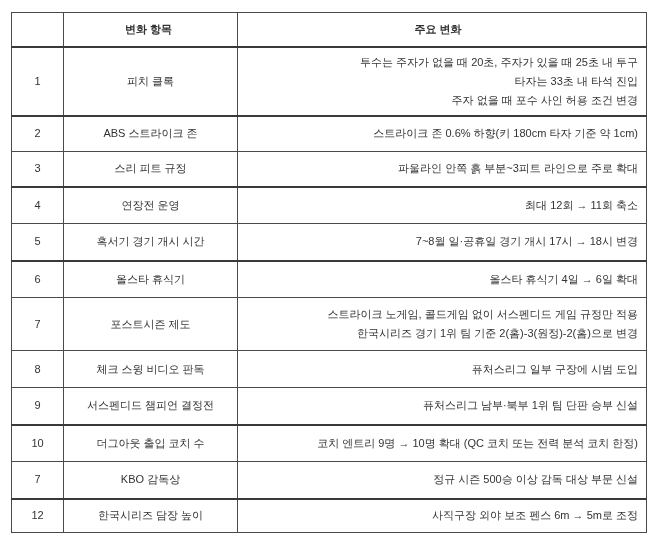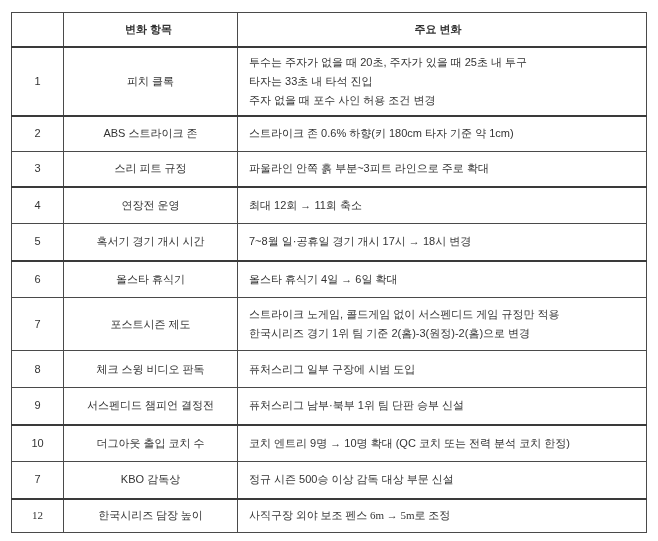--- a/index.html
+++ b/index.html
@@ -32,21 +32,21 @@
   table.rule-table {
     border: 1px solid #2f2f2f;
   }
   tr.thick td { border-bottom-width: 2px; border-bottom-color: #3a3a3a; }
   tr.rH  { height: 34px; }
   tr.r1  { height: 69px; }
   tr.r36 { height: 36px; }
   tr.r35 { height: 35px; }
   tr.r37 { height: 37px; }
   tr.r7  { height: 53px; }
-  tr.r12 { height: 34px; font-family: Liberation Serif, serif; }
+  tr.r12 { height: 34px; }
   td.c-num {
     text-align: center;
     white-space: nowrap;
   }
   td.c-item {
     text-align: center;
     white-space: nowrap;
     padding: 0 4px;
   }
   td.c-chg {
@@ -54,21 +54,21 @@
     padding-left: 11px;
     padding-right: 8px;
     white-space: nowrap;
   }
   td.th {
     text-align: center;
     font-weight: bold;
     color: #222222;
     padding-left: 0;
   }
-  .line { white-space: nowrap; }
+  .line { white-space: nowrap; text-align: right; }
 </style>
 </head>
 <body>
 
 <div class="table-wrap">
   <table class="rule-table">
     <colgroup>
       <col style="width:52px">
       <col style="width:174px">
       <col style="width:409px">

